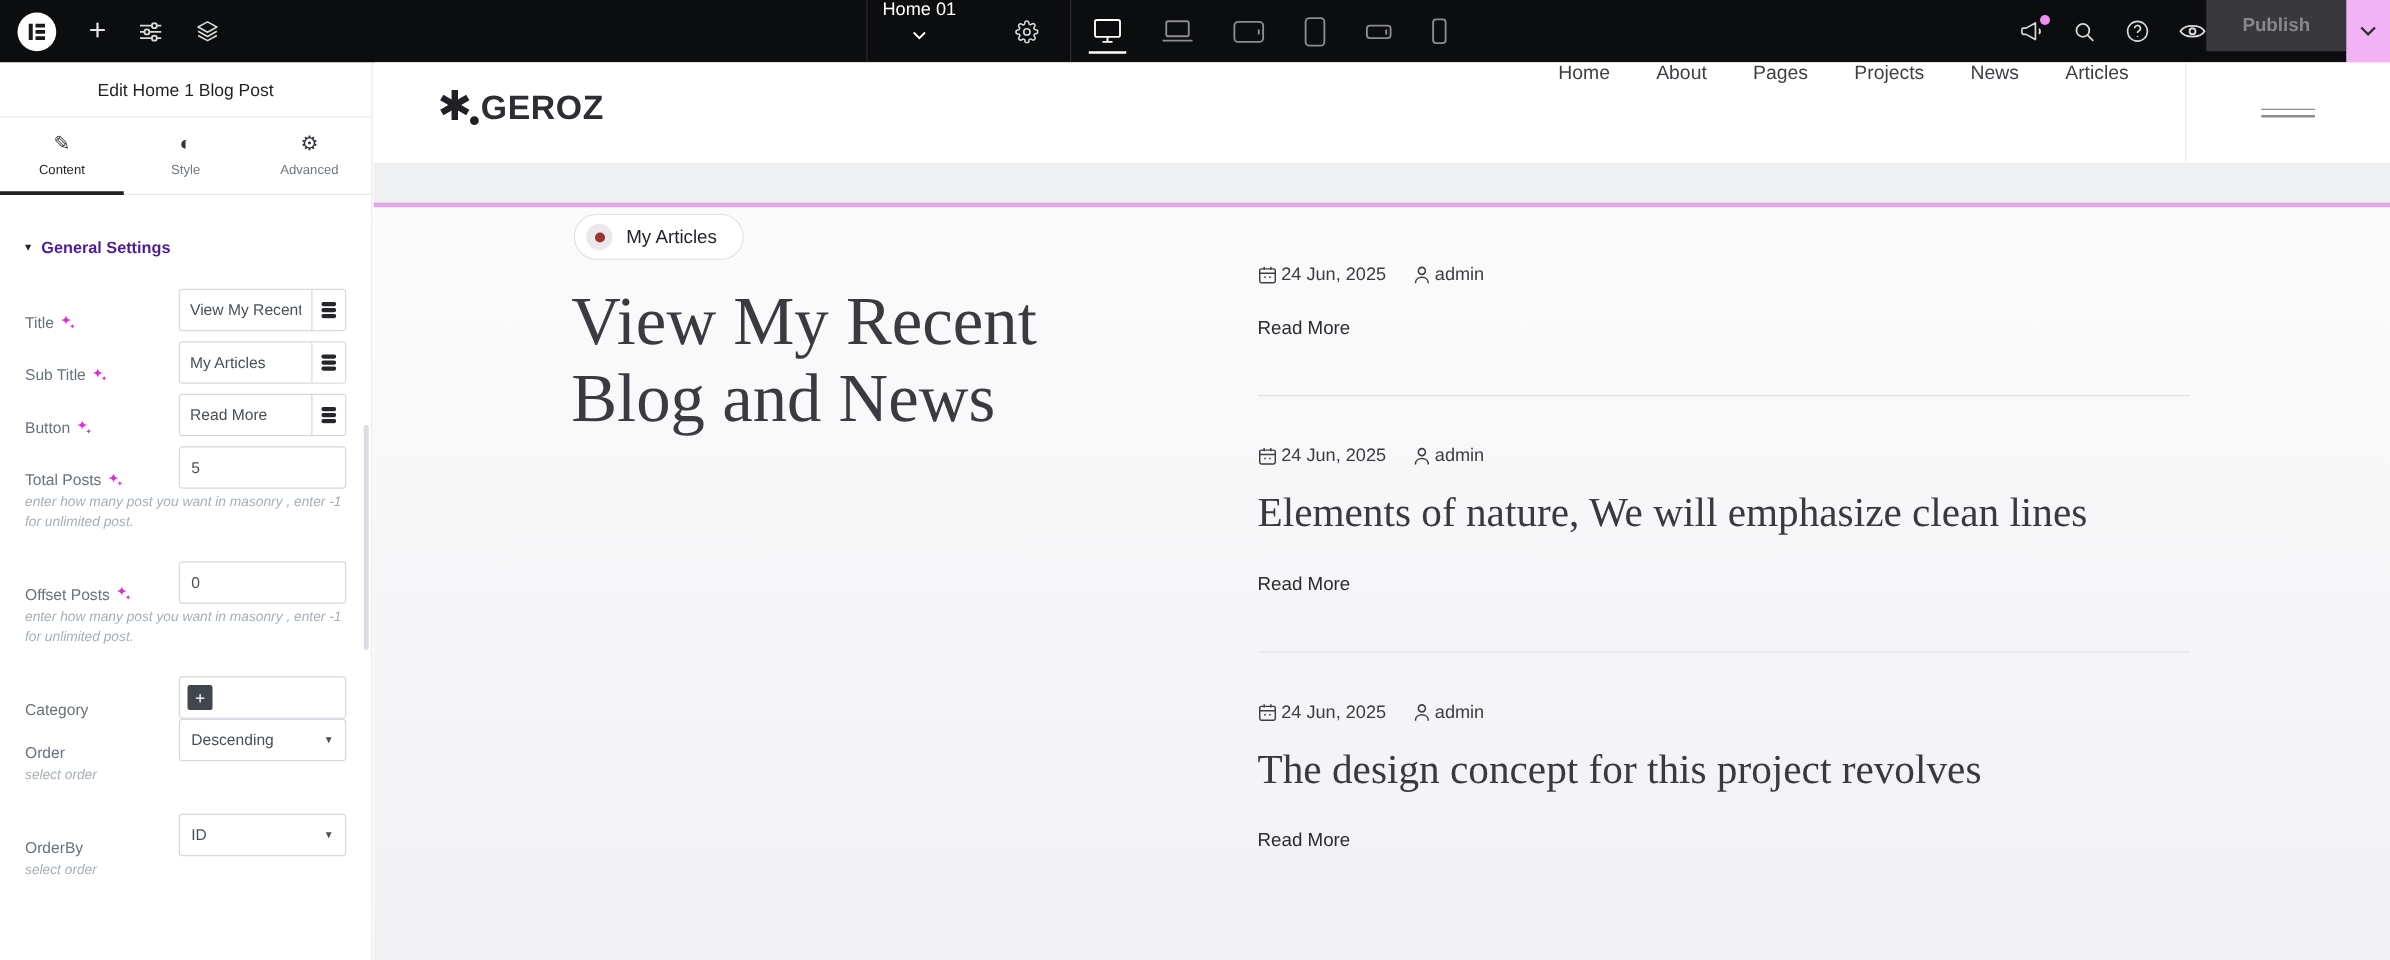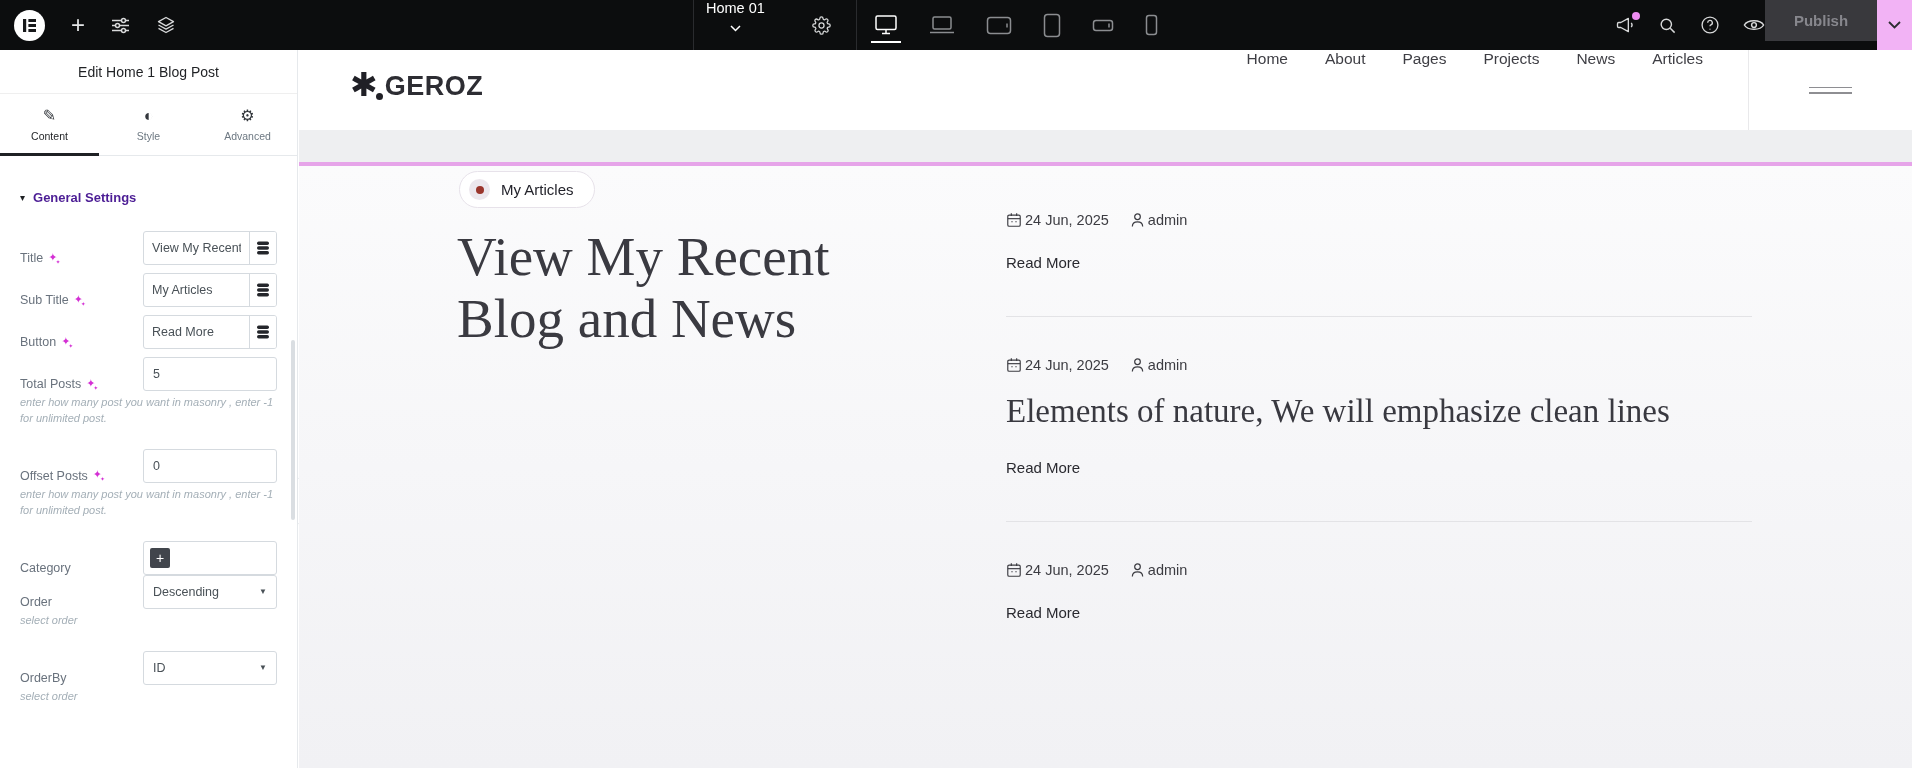--- a/index.html
+++ b/index.html
@@ -437,20 +437,21 @@
                 <line x1="10.5" y1="11" x2="12" y2="11"></line>
             </svg>
             <span>24 Jun, 2025</span>
             <span class="meta-gap"></span>
             <svg width="15" height="16" viewBox="0 0 16 17" fill="none" stroke="#3c3c42" stroke-width="1.3">
               <circle cx="8" cy="5" r="3"></circle>
                 <path d="M2.5 15.5c0-3.2 2.4-5 5.5-5s5.5 1.8 5.5 5"></path>
             </svg>
             <span>admin</span>
           </div>
+          <div class="post-title">The design concept for this project revolves</div>
           <span class="read-more">Read More</span>
         </div>
 
       </div>
     </div>
   </div>
 
 </div>
 
 </body></html>

